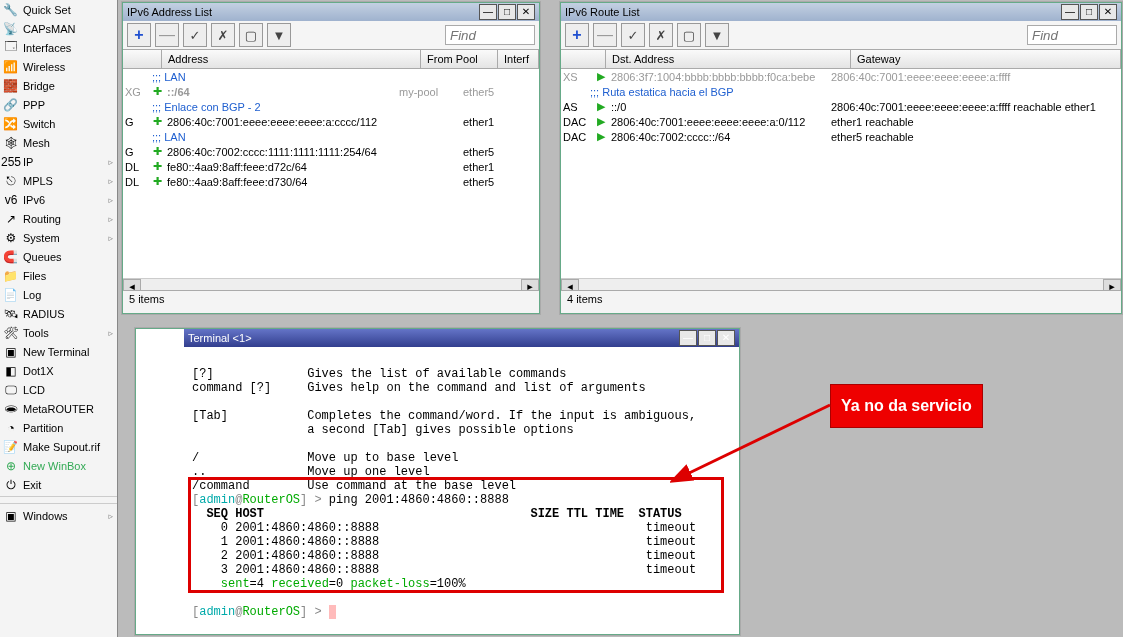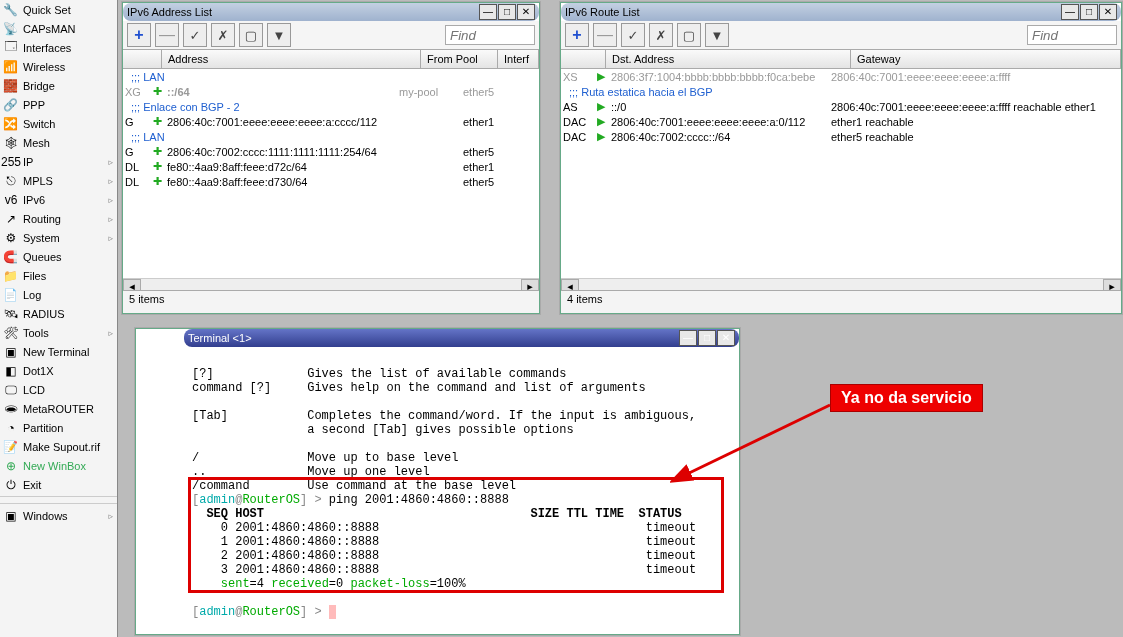--- a/index.html
+++ b/index.html
@@ -3,41 +3,41 @@
 <meta charset="utf-8">
 <style>
 html,body{margin:0;padding:0;font-family:"Segoe UI",Tahoma,Arial,sans-serif;font-size:11px;background:#bbb;width:1123px;height:637px;overflow:hidden;}
 .sidebar{position:absolute;left:0;top:0;bottom:0;width:117px;background:#f4f4f4;border-right:1px solid #888;}
 .sidebar-item{display:flex;align-items:center;height:19px;padding:0 4px;gap:5px;cursor:default;color:#000;white-space:nowrap;}
 .sidebar-item.new{color:#3a5;}
 .sidebar-item .ic{width:14px;height:14px;display:inline-flex;align-items:center;justify-content:center;font-size:12px;}
 .sidebar-item .sub{margin-left:auto;color:#888;font-size:9px;}
 .sidebar-gap{height:6px;border-top:1px solid #ccc;border-bottom:1px solid #ccc;margin:2px 0;}
 .window{position:absolute;background:#fff;border:1px solid #6a8;box-shadow:0 0 0 1px #aaa;}
-.window .titlebar{height:18px;background:linear-gradient(#c3d0e2,#9fb2ce);color:#000;display:flex;align-items:center;padding:0 4px;font-size:11px;border-radius:8px;}
+.window .titlebar{height:18px;background:linear-gradient(#c3d0e2,#9fb2ce);color:#000;display:flex;align-items:center;padding:0 4px;font-size:11px;}
 .titlebar .tbtns{margin-left:auto;display:flex;gap:1px;}
 .titlebar .tbtns span{width:16px;height:14px;border:1px solid #555;background:#e8e8e8;display:inline-flex;align-items:center;justify-content:center;font-size:10px;line-height:1;}
 .toolbar{height:28px;border-bottom:1px solid #aaa;display:flex;align-items:center;padding:0 4px;gap:4px;background:#f5f5f5;}
 .tbtn{width:22px;height:22px;border:1px solid #999;background:#eee;display:inline-flex;align-items:center;justify-content:center;font-size:13px;color:#444;}
 .tbtn.add{color:#2050d0;font-weight:bold;font-size:16px;}
 .tbtn.remove{color:#999;font-size:16px;}
 .find{margin-left:auto;width:80px;height:18px;border:1px solid #aaa;font-style:italic;color:#999;padding:0 4px;}
 .grid-head{display:flex;height:18px;background:linear-gradient(#fafafa,#e4e4e4);border-bottom:1px solid #aaa;font-size:11px;}
 .grid-head .col{border-right:1px solid #aaa;padding:2px 6px;display:flex;align-items:center;position:relative;}
 .grid-body{font-size:11px;}
 .grid-body .row{height:15px;display:flex;align-items:center;padding-left:2px;white-space:nowrap;}
-.grid-body .comment{color:#2060d0;padding-left:6px;}
+.grid-body .comment{color:#2060d0;padding-left:6px;margin-left:21px;}
 .green{color:#2a2;}
 .footer{position:absolute;bottom:0;left:0;right:0;height:18px;border-top:1px solid #aaa;background:#f4f4f4;padding:2px 6px;}
 
 
 .term .titlebar{background:linear-gradient(#6474c7,#323e8e);color:#fff;}
 .term-body{font-family:"Courier New",monospace;font-size:12px;padding:6px 8px;line-height:14px;white-space:pre;color:#000;position:relative;}
 .hl-red{border:3px solid #d00;position:absolute;}
-.callout{position:absolute;background:#e00;color:#fff;font-weight:bold;font-size:16px;padding:4px 10px;border:1px solid #a00;margin-left:20px;}
+.callout{position:absolute;background:#e00;color:#fff;font-weight:bold;font-size:16px;padding:12px 10px;border:1px solid #a00;margin-left:20px;}
 .arrow-svg{position:absolute;pointer-events:none;}
 
 .scroll-x{position:absolute;bottom:18px;left:0;right:0;height:16px;background:#eee;border-top:1px solid #ccc;display:flex;justify-content:space-between;}
 .scroll-x span{width:16px;height:14px;border:1px solid #aaa;background:#ddd;text-align:center;}
 </style>
 </head>
 <body>
 
 <div class="sidebar">
   <div id="sidebar-items">

